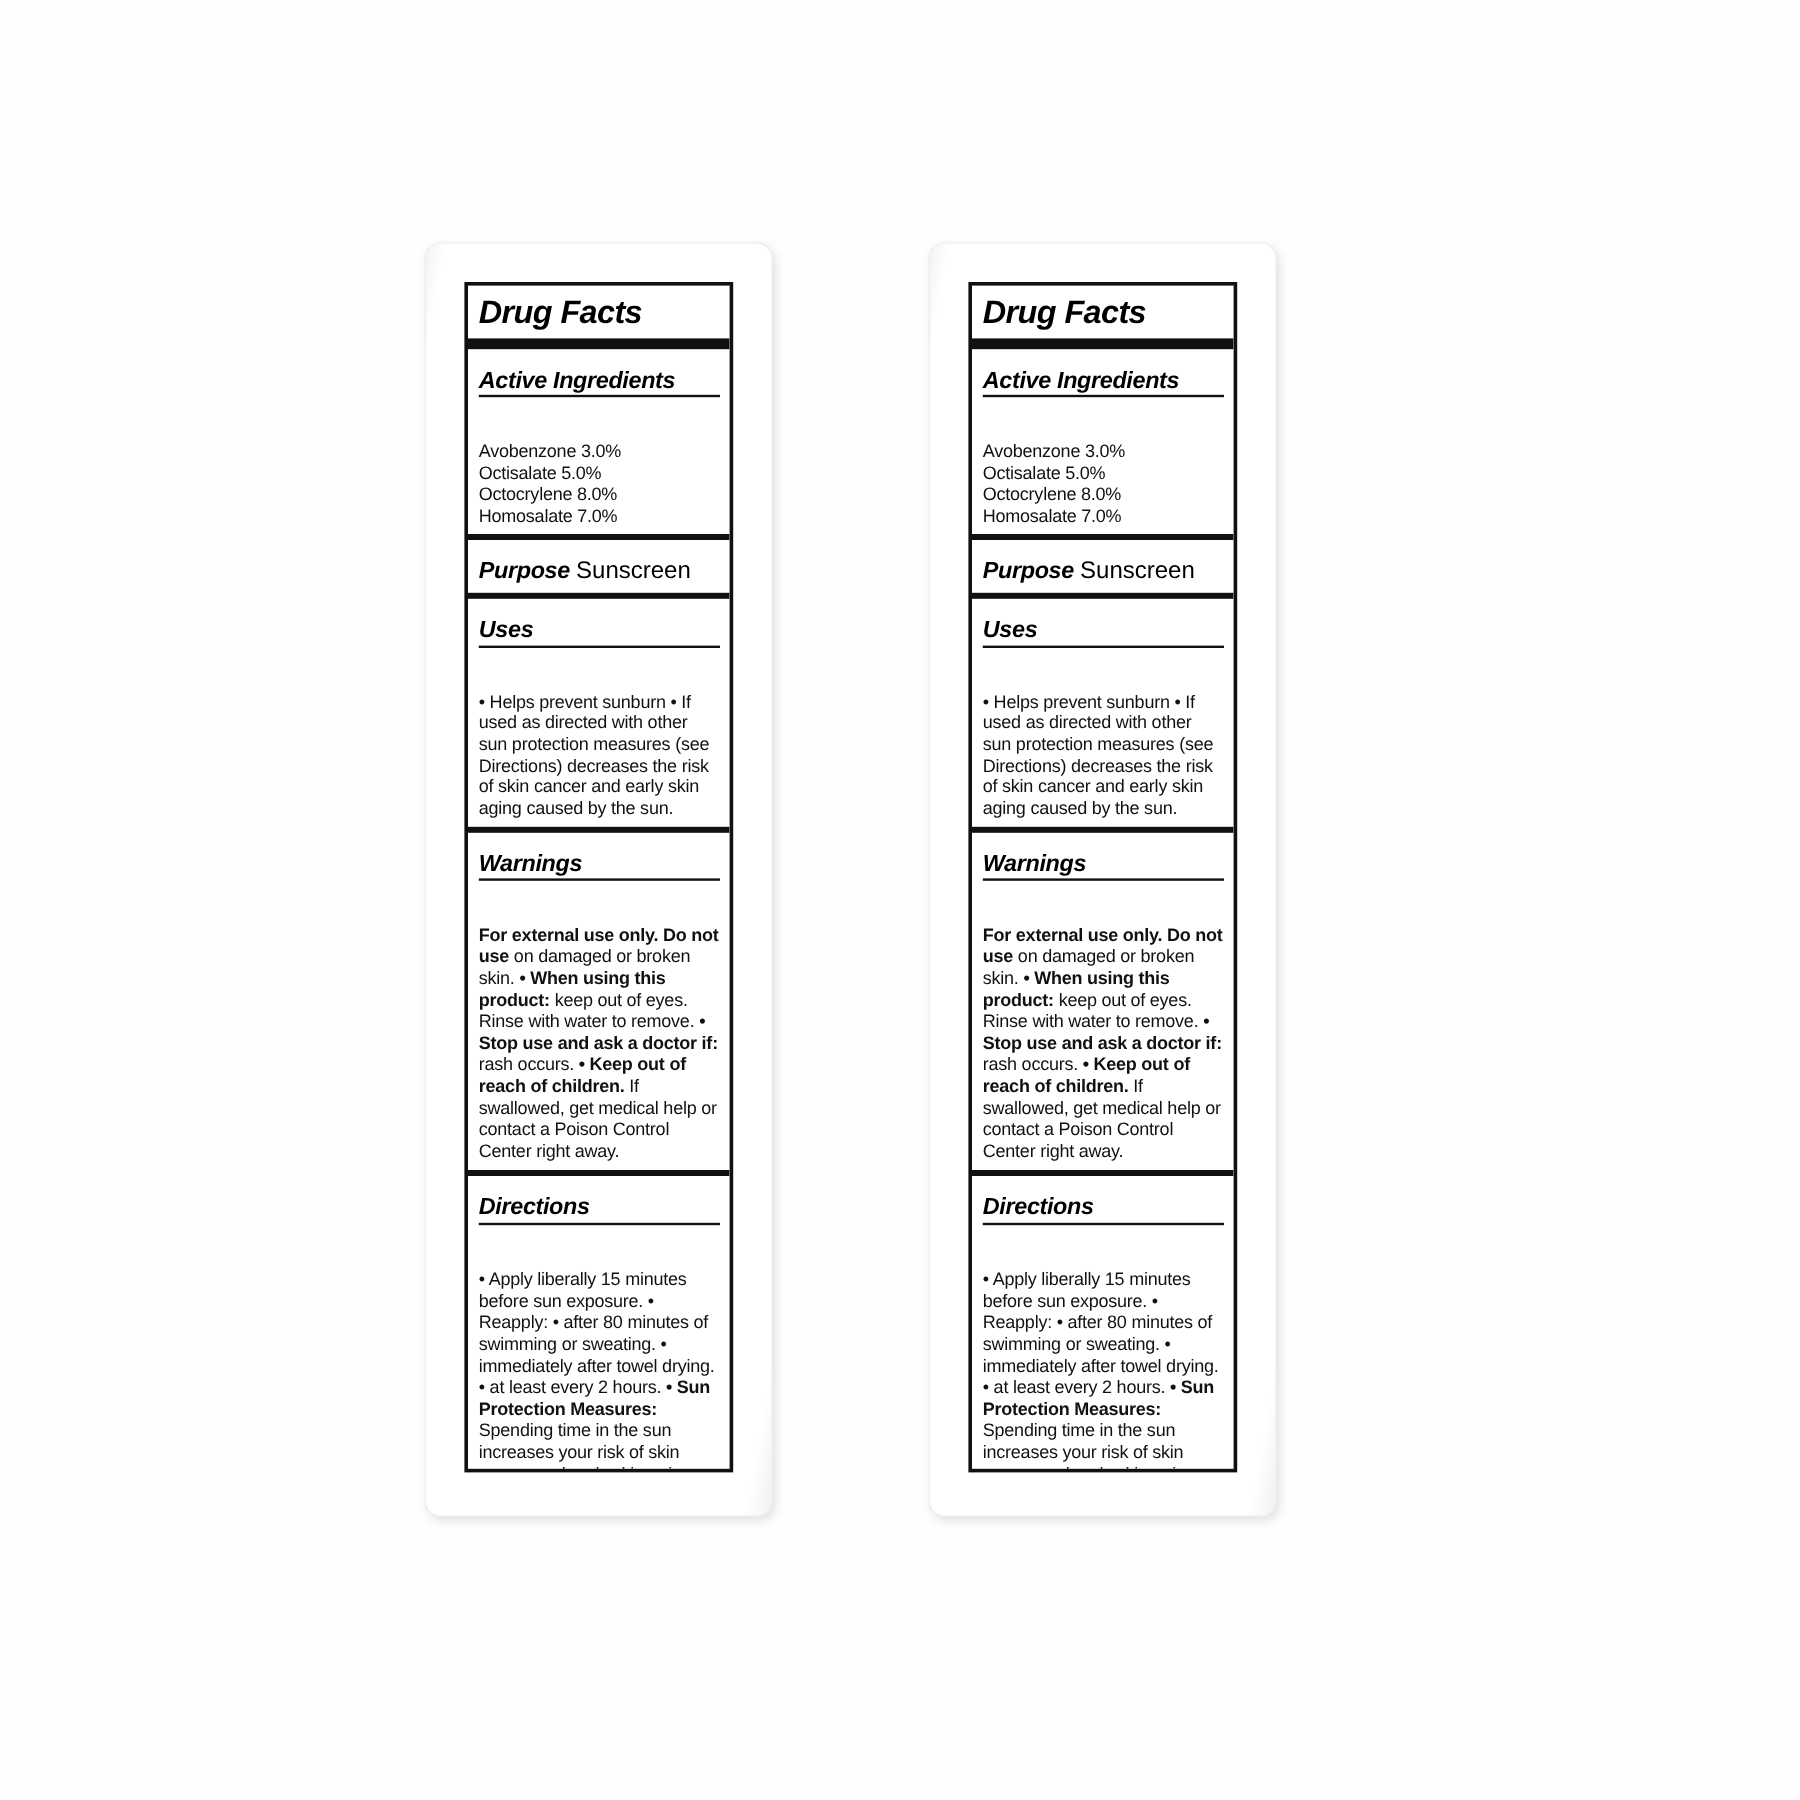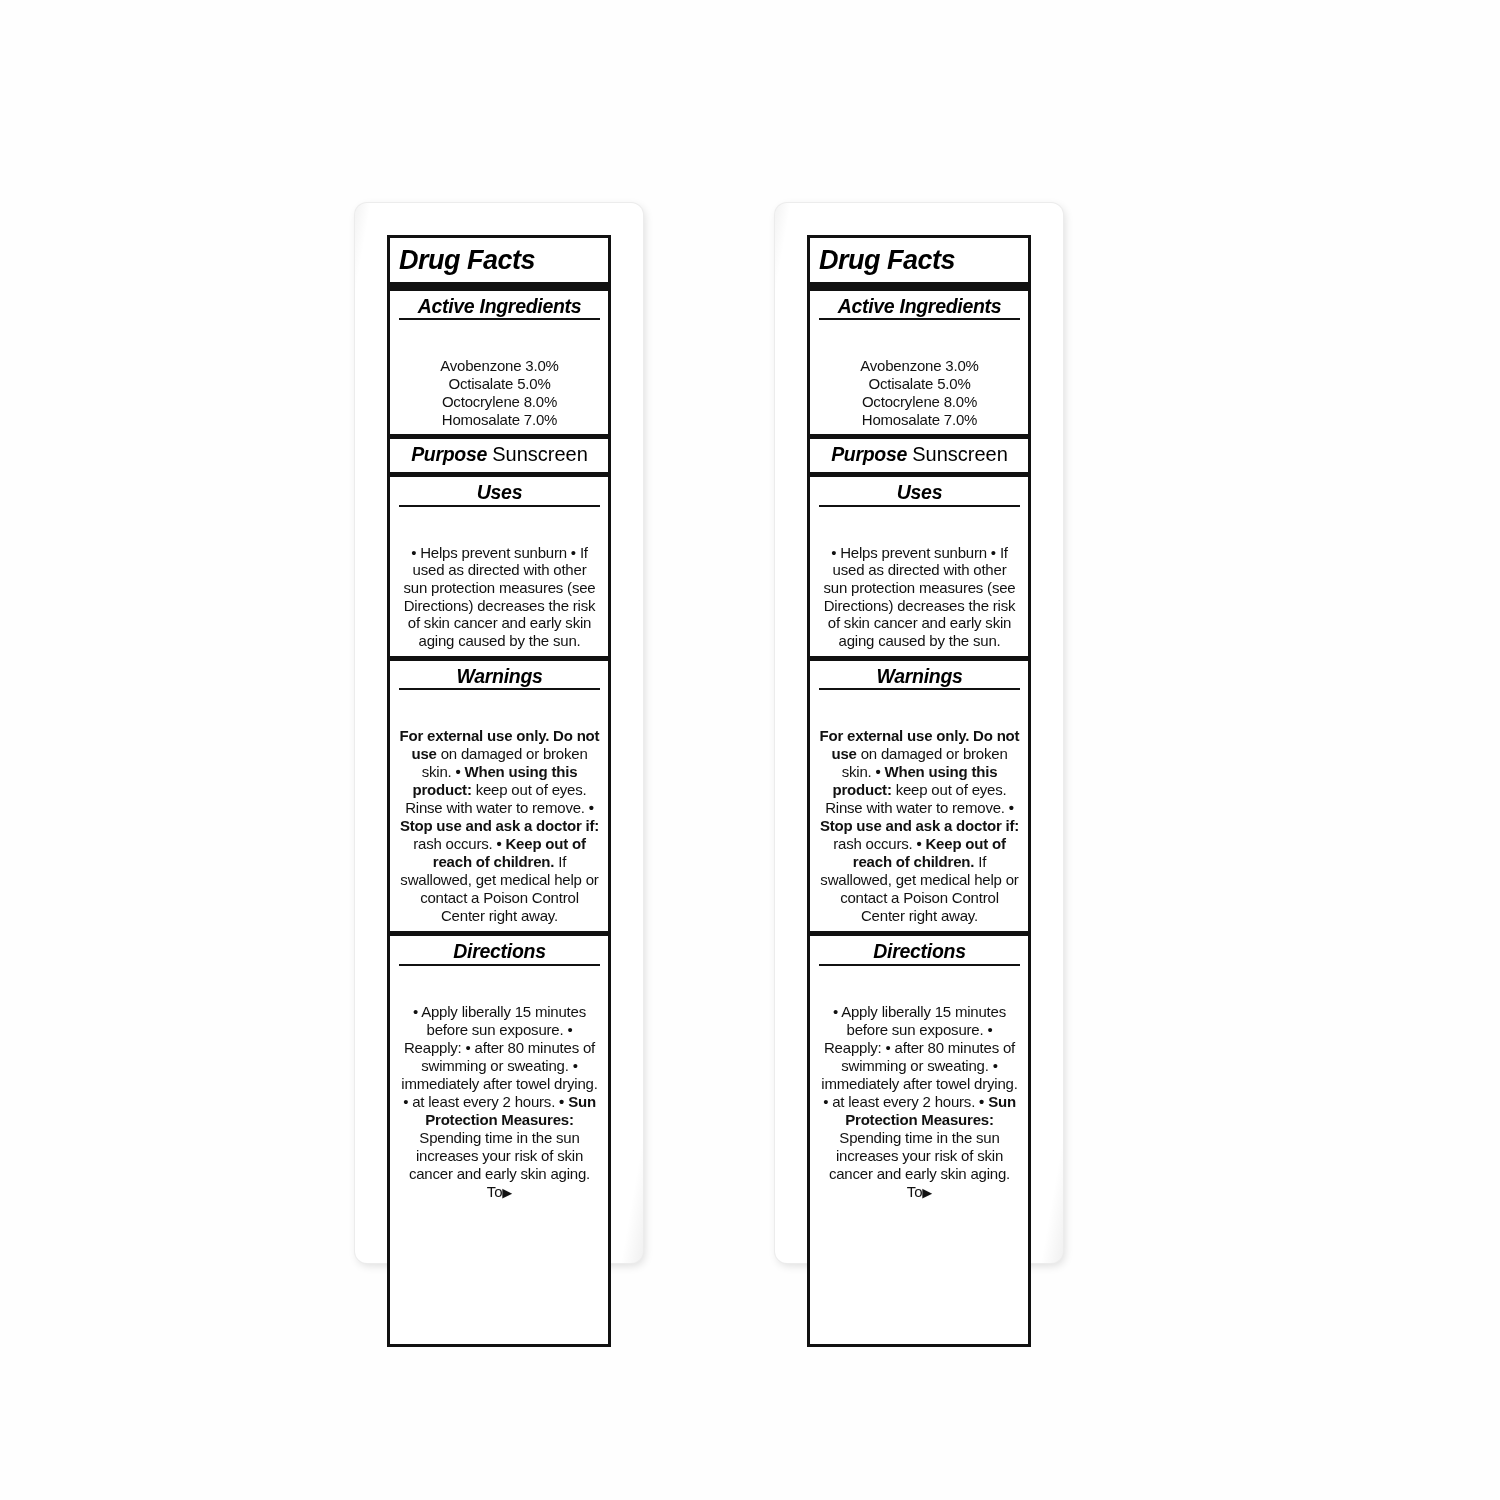--- a/index.html
+++ b/index.html
@@ -42,41 +42,41 @@
                 rgba(0,0,0,0) calc(100% - 22px), rgba(0,0,0,0.06) 100%);
     pointer-events: none;
   }
 
   
   .facts {
     position: absolute;
     left: 32px;
     top: 32px;
     width: 224px;
-    height: 1112px;
+    height: 992px;
     border: 3px solid #111;
     background: #fff;
     box-sizing: border-box;
     padding: 0;
     z-index: 2;
     overflow: hidden;
   }
   .facts .title {
     font-size: 27px;
     font-weight: bold;
     font-style: italic;
     letter-spacing: -0.5px;
     padding: 9px 0 8px 9px;
     line-height: 1;
     color: #000;
   }
   .rule-thick { height: 9px; background: #111; }
   .rule-med   { height: 5px; background: #111; }
 
-  .sect { padding: 5px 8px 6px 9px; text-align: center; }
+  .sect { padding: 16px 8px 6px 9px; }
   .sect-head {
     font-size: 19.5px;
     font-weight: bold;
     font-style: italic;
     letter-spacing: -0.3px;
     line-height: 1.05;
     color: #000;
     margin-bottom: 1px;
   }
   .sect-head .inline-val {

